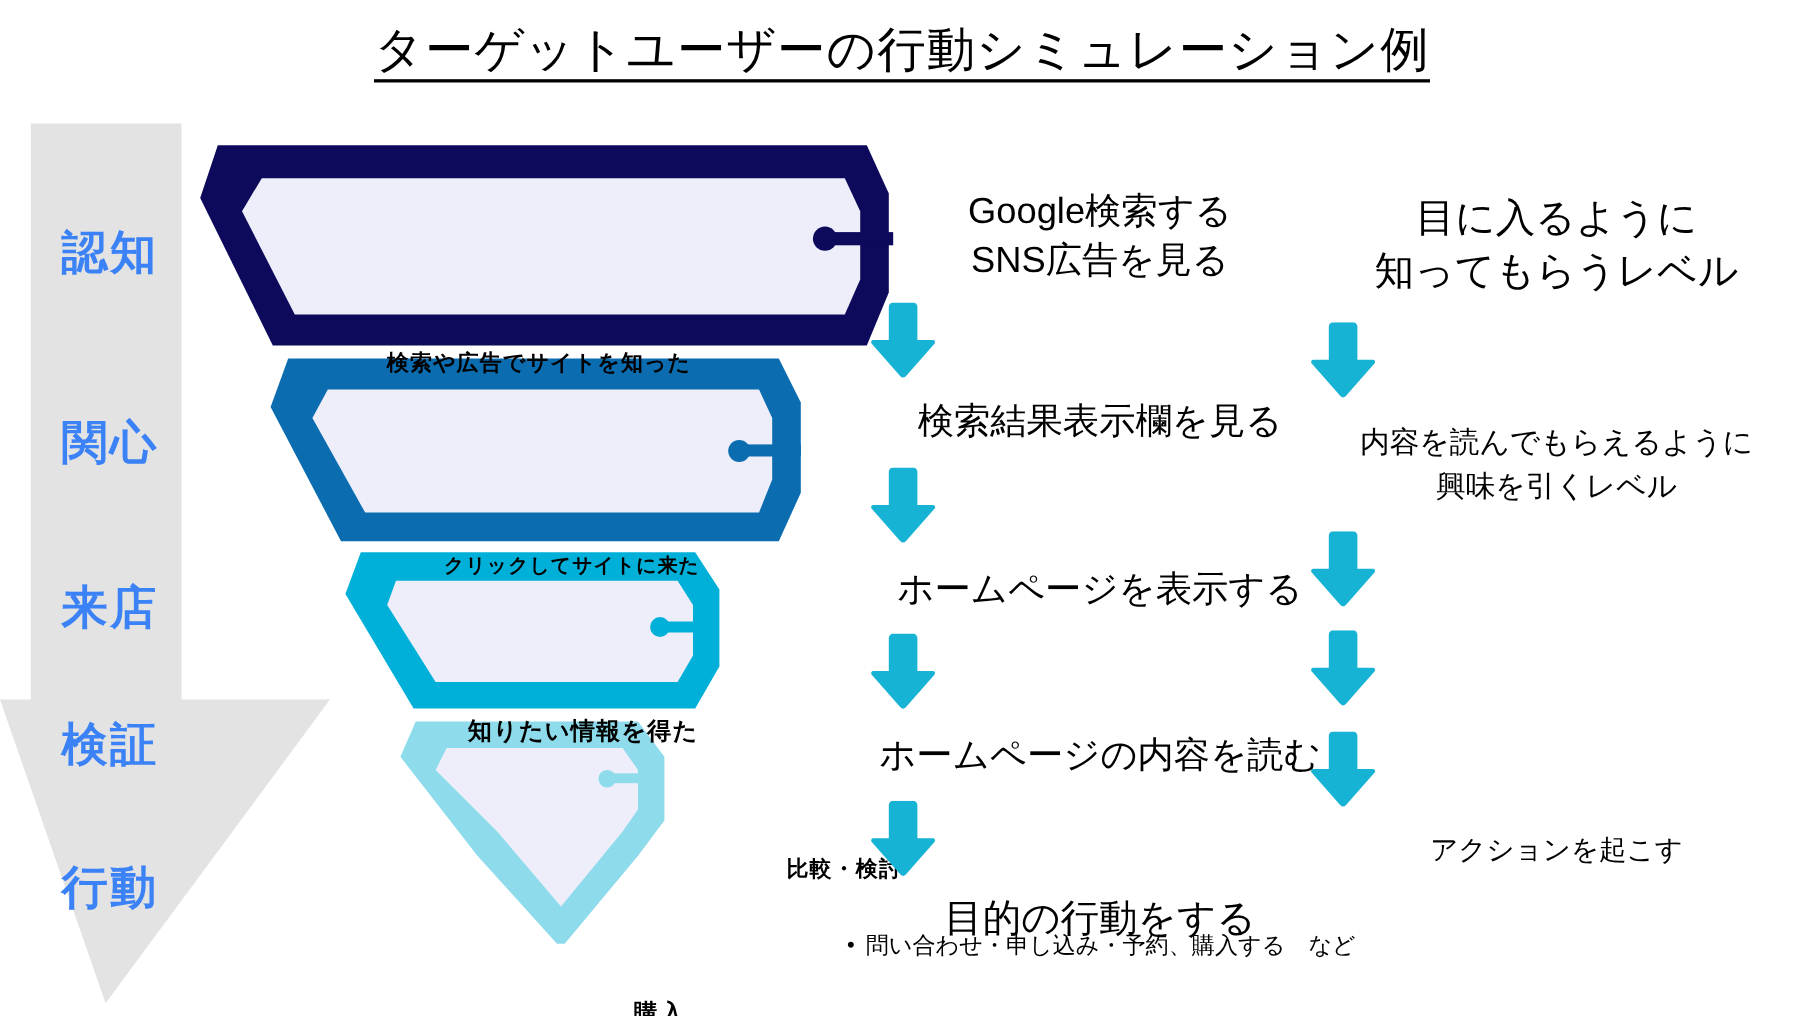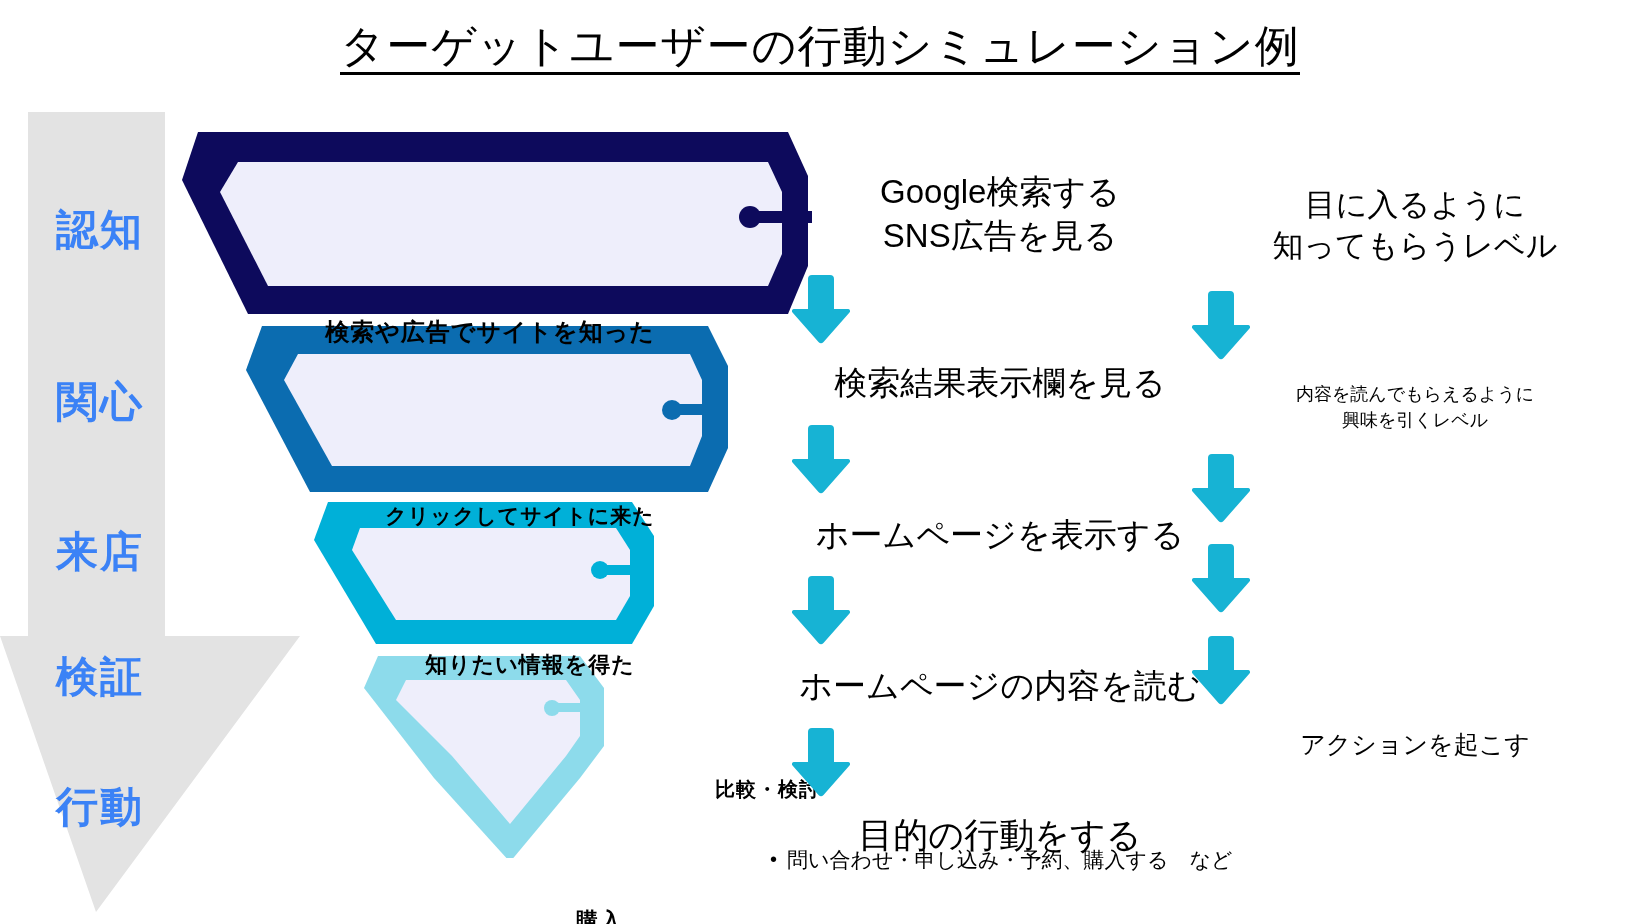--- a/index.html
+++ b/index.html
@@ -65,22 +65,22 @@
   }
   #funnel svg { display: block; }
   .funnel-label {
     position: absolute;
     text-align: center;
     font-weight: 700;
     color: #000;
     white-space: nowrap;
     letter-spacing: 1px;
   }
-  #funnel-label-0 { left: 0;   top: 198px; width: 620px; font-size: 24px; }
-  #funnel-label-1 { left: 30px; top: 384px; width: 620px; font-size: 21px; }
+  #funnel-label-0 { left: 0;   top: 198px; width: 620px; font-size: 20px; }
+  #funnel-label-1 { left: 30px; top: 384px; width: 620px; font-size: 18px; }
   #funnel-label-2 { left: 50px; top: 532px; width: 600px; font-size: 22px; }
   #funnel-label-3 { left: 60px; top: 658px; width: 580px; font-size: 20px; text-align: right; }
   #funnel-footer {
     position: absolute;
     left: 330px;
     top: 788px;
     width: 180px;
     text-align: center;
     font-size: 22px;
     font-weight: 700;
@@ -109,22 +109,22 @@
   
   #flow-col-actions .flow-step-text { font-size: 33px; line-height: 1.32; }
   #flow-col-actions .fs-0 { margin-top: 0px; }
   #flow-col-actions .fa-0 { margin: 18px auto 16px; }
   #flow-col-actions .fa-1 { margin: 20px auto 18px; }
   #flow-col-actions .fa-2 { margin: 20px auto 18px; }
   #flow-col-actions .fa-3 { margin: 20px auto 14px; }
   #flow-col-actions .fs-4 { font-size: 35px; }
 
   
-  #flow-col-levels .flow-step-text { font-size: 18px; line-height: 1.48; }
-  #flow-col-levels .fs-0 { font-size: 31px; line-height: 1.32; margin-top: 15px; }
+  #flow-col-levels .flow-step-text { font-size: 27px; line-height: 1.48; }
+  #flow-col-levels .fs-0 { font-size: 36px; line-height: 1.32; margin-top: 4px; }
   #flow-col-levels .fa-0 { margin: 24px auto 20px; }
   #flow-col-levels .fa-1 { margin: 20px auto 18px; }
   #flow-col-levels .fa-2 { margin: 20px auto 18px; }
   #flow-col-levels .fa-3 { margin: 22px auto 20px; }
   #flow-col-levels .fs-4 { font-size: 25px; }
 
   
   #bullet-note {
     position: absolute;
     left: 770px;

